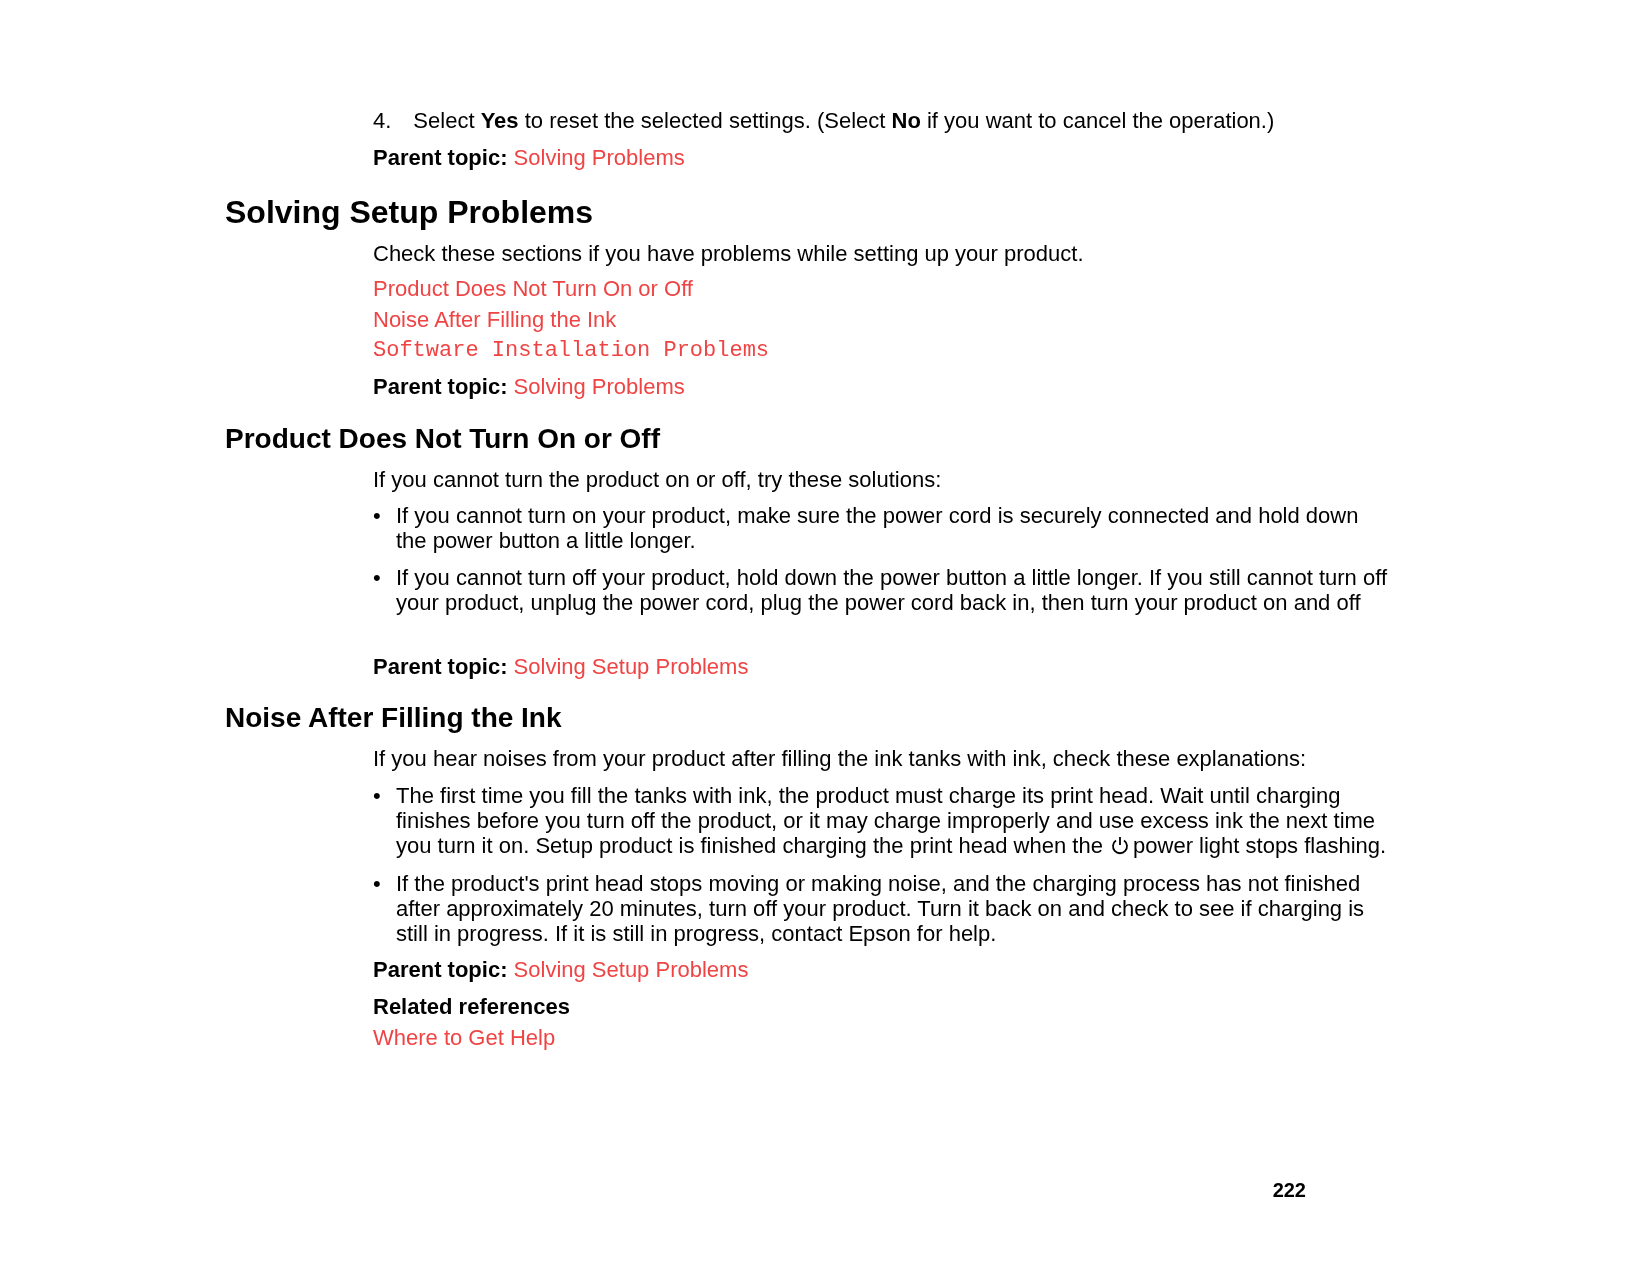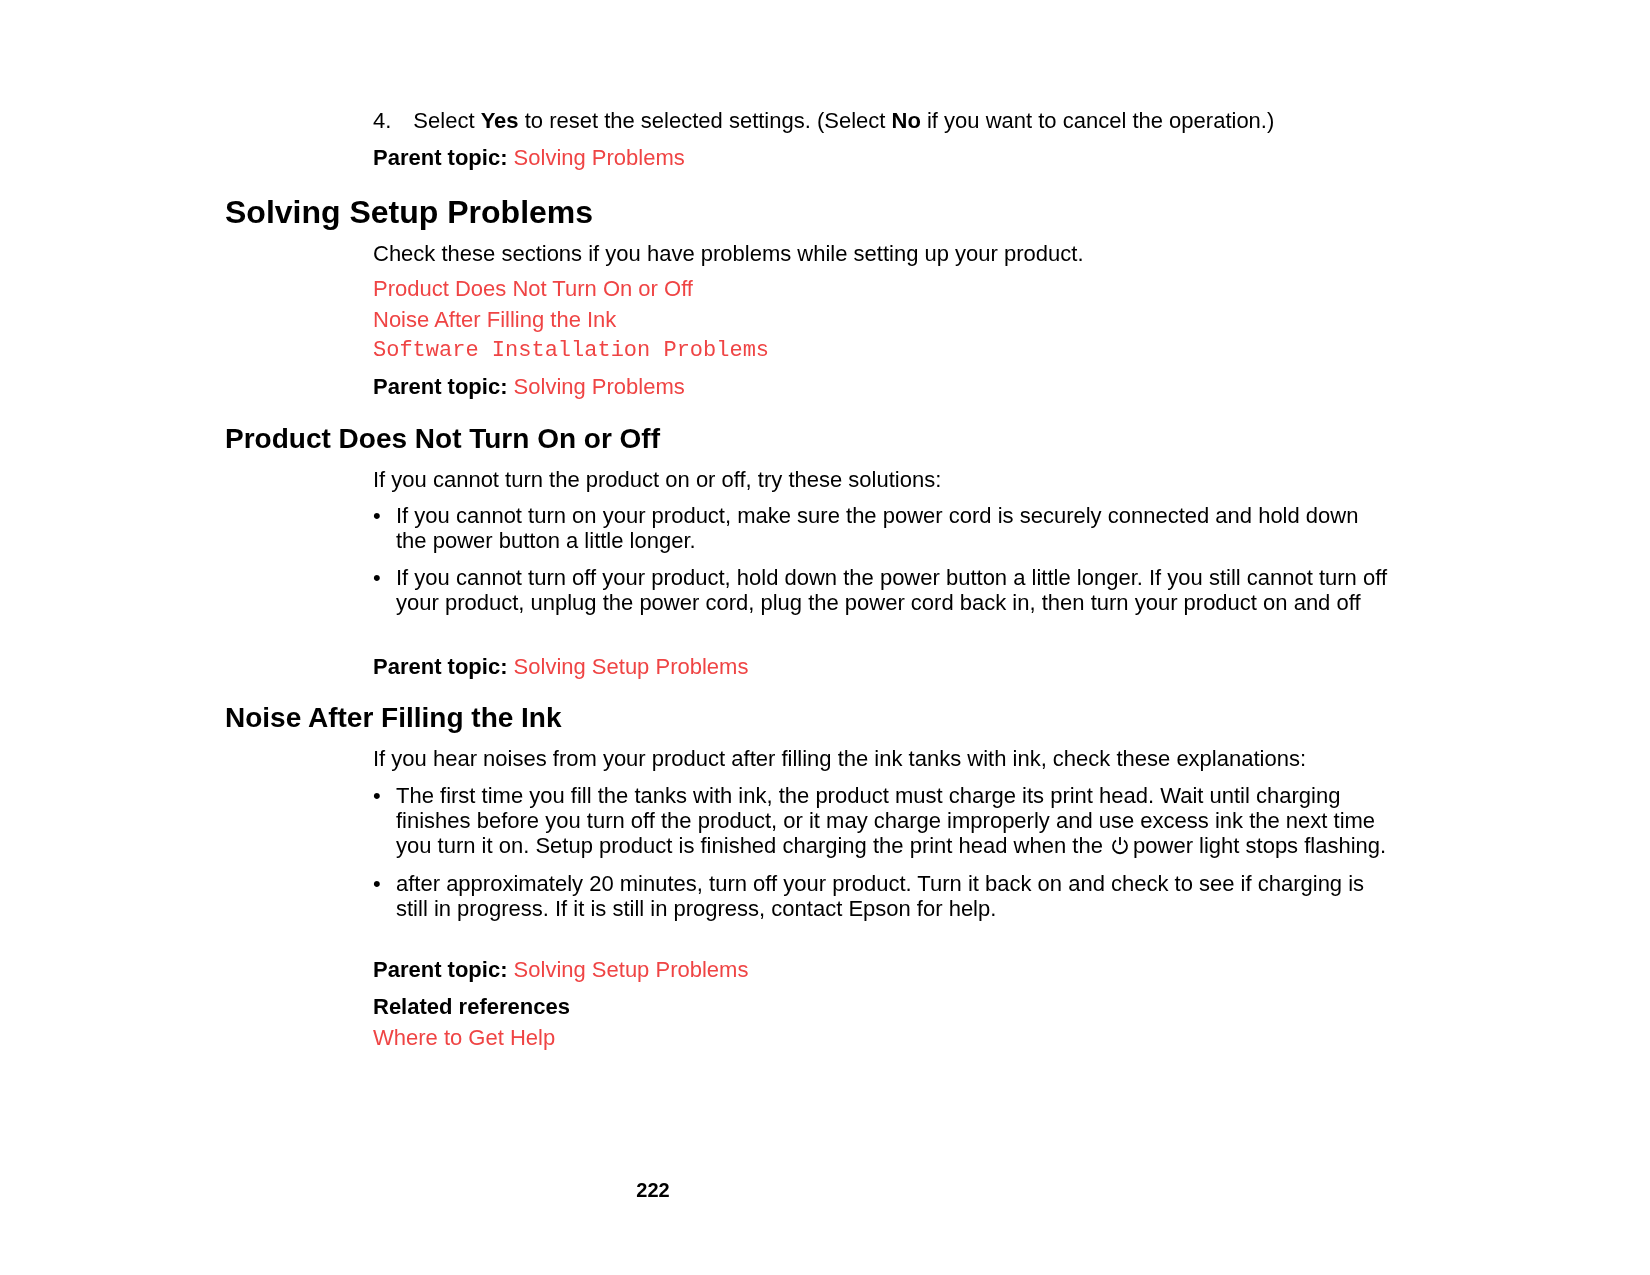--- a/index.html
+++ b/index.html
@@ -11,21 +11,21 @@
   .body-text { font-size: 22px; line-height: 26px; }
   .link { color: #ef4444; text-decoration: none; cursor: pointer; }
   .bold { font-weight: bold; }
   h1.title { position: absolute; margin: 0; font-size: 32px; font-weight: bold; left: 225px; }
   h2.title { position: absolute; margin: 0; font-size: 28px; font-weight: bold; left: 225px; }
   .bullet { position: absolute; left: 373px; font-size: 22px; line-height: 25px; }
   .bullet-dot { position: absolute; left: 0; top: 0; }
   .bullet-text { position: absolute; left: 23px; top: 0; width: 1000px; white-space: normal; }
   .bullet-text span.line { display: block; white-space: nowrap; }
   .power-icon { display: inline-block; width: 18px; height: 20px; vertical-align: -2px; margin: 0 4px 0 2px; }
-  .page-num { position: absolute; left: 0; width: 1306px; text-align: center; top: 1179px; font-size: 20px; font-weight: bold; }
+  .page-num { position: absolute; left: 0; width: 1306px; text-align: right; top: 1179px; font-size: 20px; font-weight: bold; }
 </style>
 </head>
 <body>
 
 <div class="abs body-text" style="left:373px; top:108px;">
   <span>4.</span><span style="display:inline-block;width:22px"></span><span>Select </span><span class="bold">Yes</span><span> to reset the selected settings. (Select </span><span class="bold">No</span><span> if you want to cancel the operation.)</span>
 </div>
 
 <div class="abs body-text" style="left:373px; top:145px;">
   <span class="bold">Parent topic:</span>
@@ -77,20 +77,21 @@
     <span class="line"><span>you turn it on. Setup product is finished charging the print head when the</span> <svg class="power-icon" viewBox="0 0 18 20">
           <path d="M5 5.5 A7 7 0 1 0 13 5.5" fill="none" stroke="#000" stroke-width="1.8"></path>
           <line x1="9" y1="2" x2="9" y2="10" stroke="#000" stroke-width="1.8"></line>
         </svg><span>power light stops flashing.</span></span>
   </div>
 </div>
 
 <div class="bullet" style="top:871px;">
   <span class="bullet-dot">•</span>
   <div class="bullet-text">
+    <span class="line">If the product's print head stops moving or making noise, and the charging process has not finished</span>
     <span class="line">after approximately 20 minutes, turn off your product. Turn it back on and check to see if charging is</span>
     <span class="line">still in progress. If it is still in progress, contact Epson for help.</span>
   </div>
 </div>
 
 <div class="abs body-text" style="left:373px; top:957px;">
   <span class="bold">Parent topic:</span>
   <a class="link">Solving Setup Problems</a>
 </div>
 

